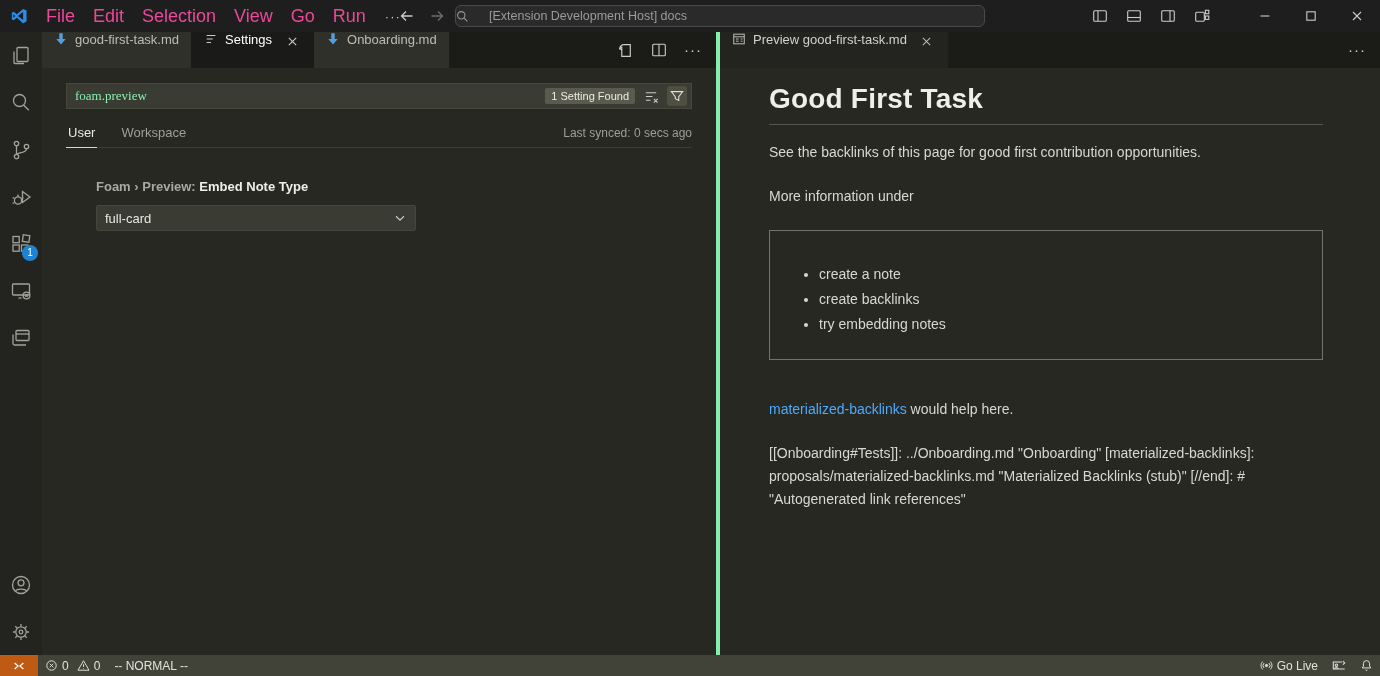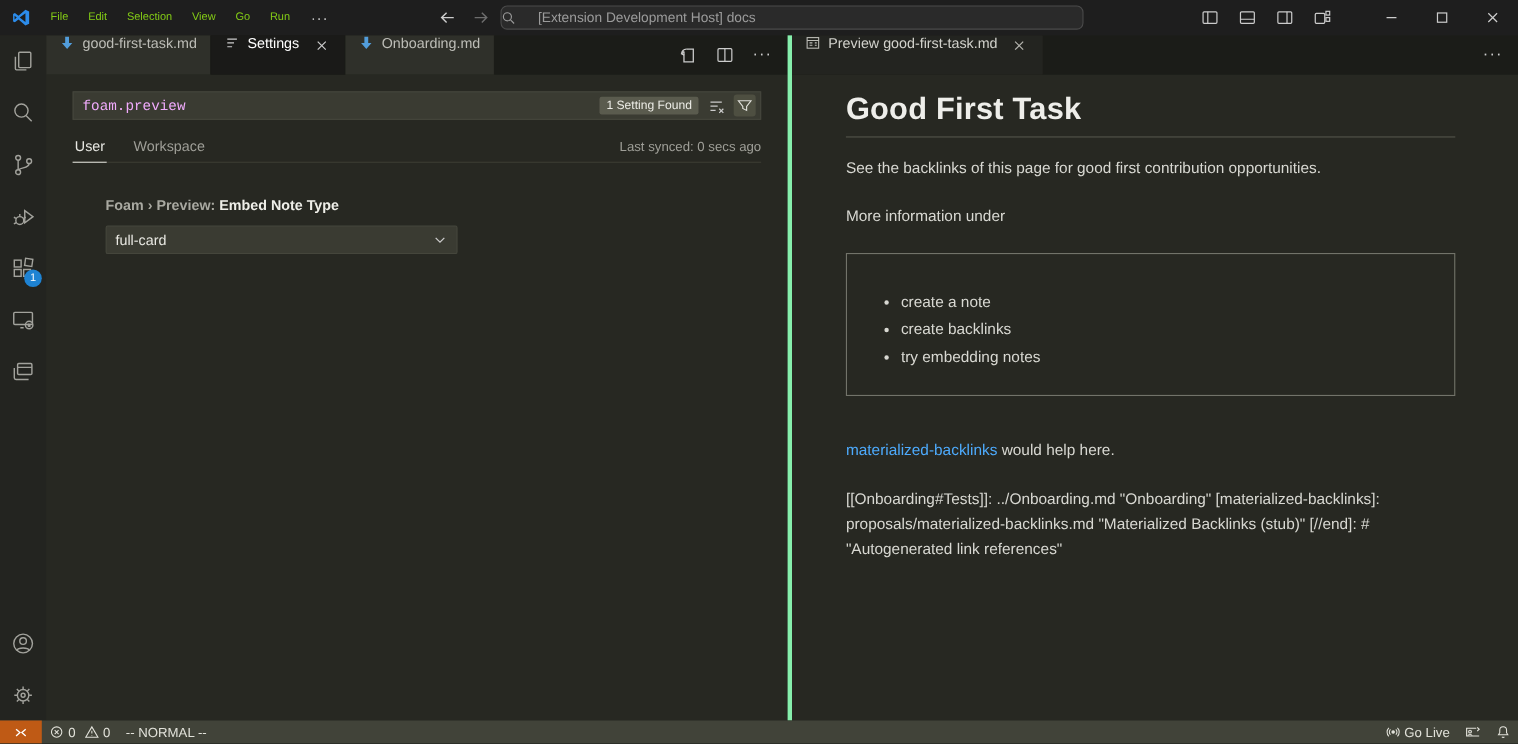--- a/index.html
+++ b/index.html
@@ -7,21 +7,21 @@
   body {
     font-family: "Liberation Sans", sans-serif;
     background:#272822; color:#d6d6d0; cursor:default;
     -webkit-font-smoothing:antialiased;
   }
   .window { position:relative; width:1380px; height:676px; display:flex; flex-direction:column; background:#272822; }
 
   
   .titlebar { position:relative; height:32px; background:#1e1e1e; display:flex; align-items:center; flex:0 0 32px; z-index:5; }
   .tb-logo { width:20px; height:20px; margin:0 8px 0 9px; display:flex; align-items:center; justify-content:center; }
-  .menu-item { color:#84cc16; font-size:10px; padding:0 9px; height:22px; line-height:22px; border-radius:4px; }
+  .menu-item { color:#ec4899; font-size:18px; padding:0 9px; height:22px; line-height:22px; border-radius:4px; }
   .menu-more { color:#cccccc; font-size:13px; padding:0 10px; letter-spacing:1px; }
   .nav-arrows { position:absolute; left:396px; top:0; height:32px; display:flex; align-items:center; gap:8px; }
   .nav-btn { width:22px; height:22px; display:flex; align-items:center; justify-content:center; }
   .cmd-center {
     position:absolute; left:455px; top:5px; width:530px; height:22px;
     background:#2a2a2a; border:1px solid #4a4a4a; border-radius:6px;
     display:flex; align-items:center; gap:20px;
     color:#9b9b9b; font-size:12.5px;
   }
   .tb-right { position:absolute; right:0; top:0; height:32px; display:flex; align-items:center; }
@@ -51,21 +51,21 @@
   .tabstrip .strip-actions { margin-left:auto; display:flex; align-items:center; gap:12px; padding:0 12px; color:#c5c5c5; }
   .action-btn { width:22px; height:22px; display:flex; align-items:center; justify-content:center; }
   .ellipsis-txt { font-size:15px; color:#cccccc; letter-spacing:1px; line-height:10px; }
 
   
   .settings-body { flex:1; background:#272822; padding:15px 24px 0 24px; overflow:hidden; }
   .settings-search {
     height:26px; background:#3a3b32; border:1px solid #45463c; display:flex; align-items:center;
     padding:0 4px 0 8px; gap:6px;
   }
-  .settings-search .search-text { flex:1; background:transparent; border:none; outline:none; color:#f0abfc; font-size:13px; font-family:Liberation Mono, monospace; }
+  .settings-search .search-text { flex:1; background:transparent; border:none; outline:none; color:#86efac; font-size:13px; font-family:Liberation Serif, serif; }
   .results-badge { background:#5a5b4e; color:#ececE6; font-size:11px; padding:2px 6px; border-radius:2px; white-space:nowrap; }
   .sic-btn { width:20px; height:20px; display:flex; align-items:center; justify-content:center; border-radius:3px; }
   .sic-btn.toggled { background:#4e4f41; }
 
   .scope-row { margin-top:16px; display:flex; align-items:flex-end; border-bottom:1px solid #3c3d34; padding-bottom:0; }
   .scope-tab { font-size:13px; color:#9f9f98; padding:0 2px 7px 2px; margin-right:22px; border-bottom:1.5px solid transparent; margin-bottom:-1px; }
   .scope-tab.active { color:#e9e9e4; border-bottom-color:#d7d7d2; }
   .last-synced { margin-left:auto; font-size:12px; color:#9f9f98; padding-bottom:7px; }
 
   .setting-item { margin-top:31px; padding-left:30px; }

